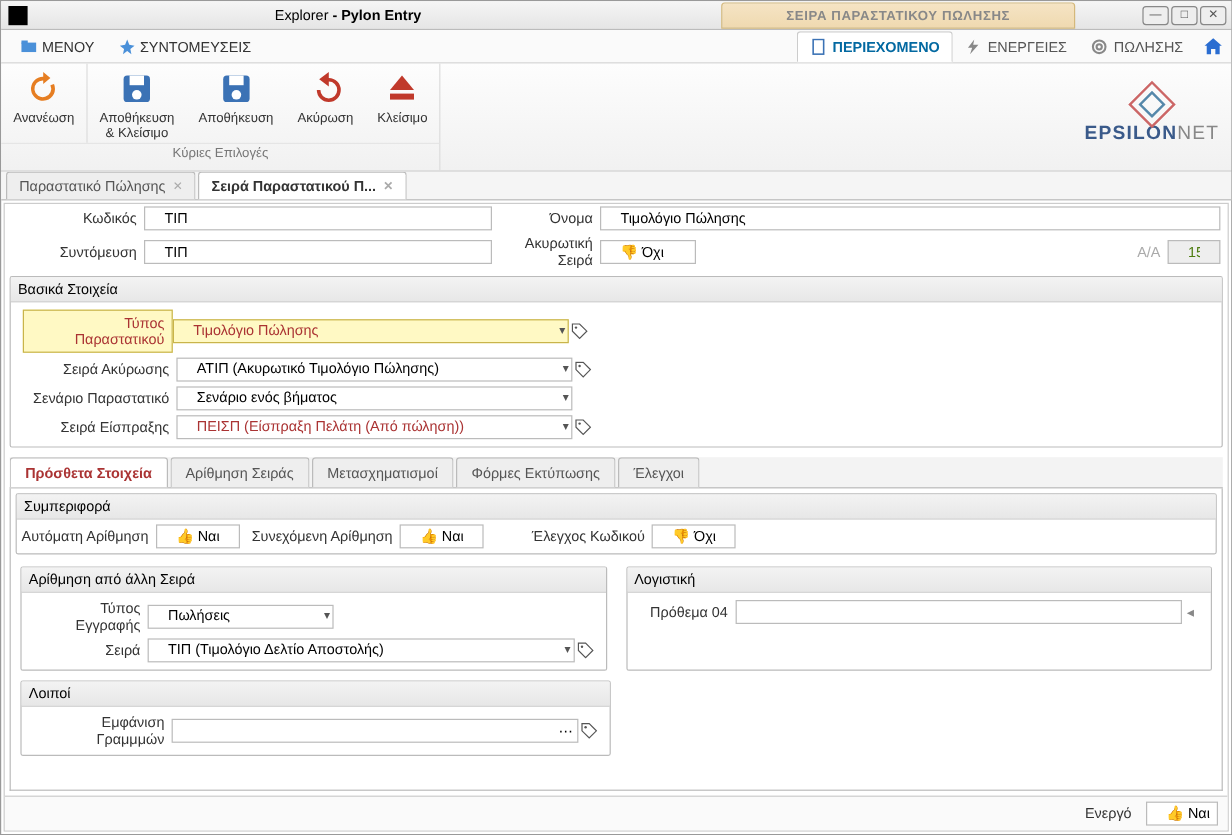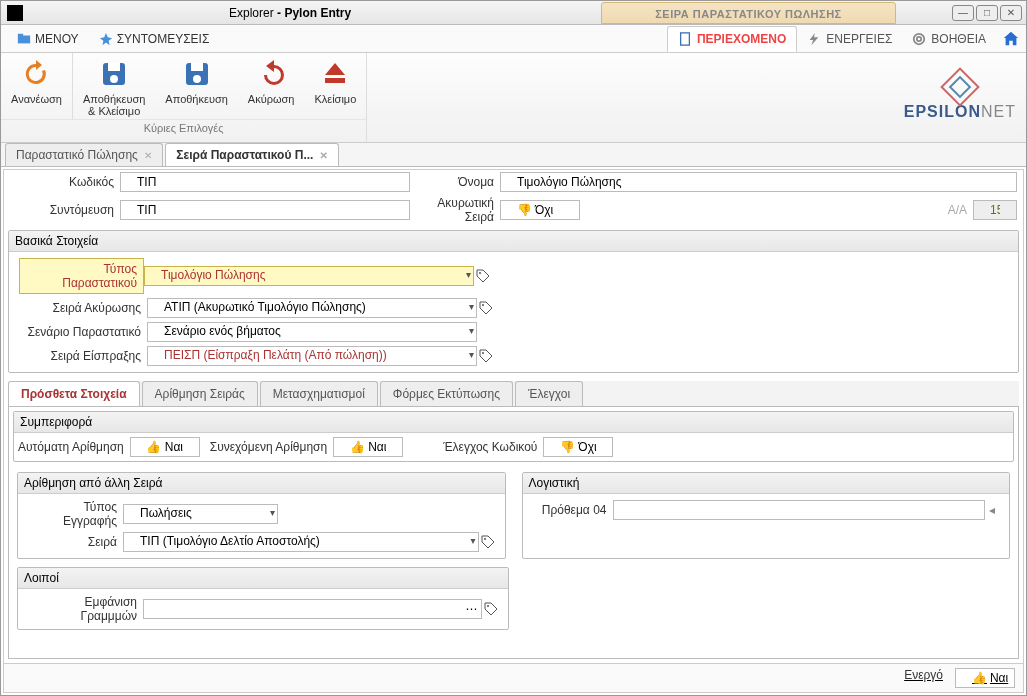--- a/index.html
+++ b/index.html
@@ -14,21 +14,21 @@
   .titlebar .winbtns { margin-left:auto; display:flex; gap:2px; padding-right:4px;}
   .titlebar .winbtn { width:22px; height:16px; border:1px solid #888; background:#eee; border-radius:3px; font-size:10px; text-align:center; line-height:14px; color:#555;}
 
   
   .menubar { height:28px; display:flex; align-items:center; font-size:12px; border-bottom:1px solid #ccc; background:#fafafa; position:relative;}
   .menubar .mleft { display:flex; align-items:center; gap:4px; padding-left:8px;}
   .menubar .mitem { display:flex; align-items:center; gap:4px; padding:4px 8px; color:#333;}
   .menubar .micon { width:14px; height:14px; }
   .menubar .mright { margin-left:auto; display:flex; align-items:center; padding-right:30px;}
   .menubar .tabbtn { display:flex; align-items:center; gap:5px; padding:5px 10px; color:#555; font-size:12px;}
-  .menubar .tabbtn.active { background:#fff; border:1px solid #ccc; border-bottom:1px solid #fff; border-radius:3px 3px 0 0; color:#ef4444; font-weight:bold;}
+  .menubar .tabbtn.active { background:#fff; border:1px solid #ccc; border-bottom:1px solid #fff; border-radius:3px 3px 0 0; color:#0369a1; font-weight:bold;}
   .menubar .homeicon { position:absolute; right:6px; top:5px; width:18px; height:18px; color:#2a6dd1;}
 
   
   .ribbon { height:90px; background:linear-gradient(#fdfdfd,#f1f1f1); border-bottom:1px solid #ccc; display:flex; position:relative;}
   .ribbon-group { display:flex; flex-direction:column; align-items:center; border-right:1px solid #ddd;}
   .ribbon-btns { display:flex; }
   .ribbon-btn { display:flex; flex-direction:column; align-items:center; justify-content:flex-start; padding:6px 10px 2px 10px; font-size:11px; color:#333; text-align:center; min-width:60px;}
   .ribbon-btn .ricon { width:30px; height:30px; margin-bottom:4px;}
   .ribbon-group-label { font-size:11px; color:#777; padding:2px 0 4px 0; width:100%; text-align:center; border-top:1px solid #e5e5e5;}
   .logo { position:absolute; right:10px; top:20px; text-align:right; }
@@ -63,21 +63,21 @@
   .highlight { background:#fff9c4 !important; border:1px solid #c9b44a !important; color:#a33 !important;}
   .redtext { color:#a33; }
 
   
   .subtabs { display:flex; border-bottom:1px solid #bbb; background:#f3f3f3; font-size:12px; margin:4px 4px 0 4px;}
   .subtab { padding:5px 12px; border:1px solid #bbb; border-bottom:none; margin-right:2px; background:#eee; border-radius:3px 3px 0 0; color:#555;}
   .subtab.active { background:#fff; color:#a33; font-weight:bold;}
 
   .subpanel { border:1px solid #bbb; border-top:none; margin:0 4px 4px 4px; padding:4px; flex:1; display:flex; flex-direction:column;}
 
-  .footer { display:flex; justify-content:flex-end; padding:4px 8px; border-top:1px solid #ccc; font-size:12px; gap:6px; background:#fafafa;text-decoration:underline;}
+  .footer { display:flex; justify-content:flex-end; align-items:center; padding:4px 8px; border-top:1px solid #ccc; font-size:12px; gap:6px; background:#fafafa;}
 
   .two-col { display:flex; gap:8px;}
   .two-col > .section { flex:1;}
 
   svg { display:block; }
 </style>
 </head>
 <body>
 
 <div class="window">
@@ -123,21 +123,21 @@
         <svg class="micon" viewBox="0 0 16 16">
             <path d="M9 1L3 9h4l-2 6 8-9H8z" fill="#888"></path>
           </svg>
         <span>ΕΝΕΡΓΕΙΕΣ</span>
       </div>
       <div class="tabbtn">
         <svg class="micon" viewBox="0 0 16 16">
             <circle cx="8" cy="8" r="6" fill="none" stroke="#888" stroke-width="2"></circle>
             <circle cx="8" cy="8" r="2.5" fill="none" stroke="#888" stroke-width="2"></circle>
           </svg>
-        <span>ΒΟΗΘΕΙΑ</span>
+        <span>ΠΩΛΗΣΗΣ</span>
       </div>
     </div>
     <svg class="homeicon" viewBox="0 0 20 20">
         <path d="M10 2l8 7h-2v8h-4v-5H8v5H4v-8H2z" fill="#2a6dd1"></path>
       </svg>
   </div>
 
   <div class="ribbon">
     <div class="ribbon-group">
       <div class="ribbon-btns">

